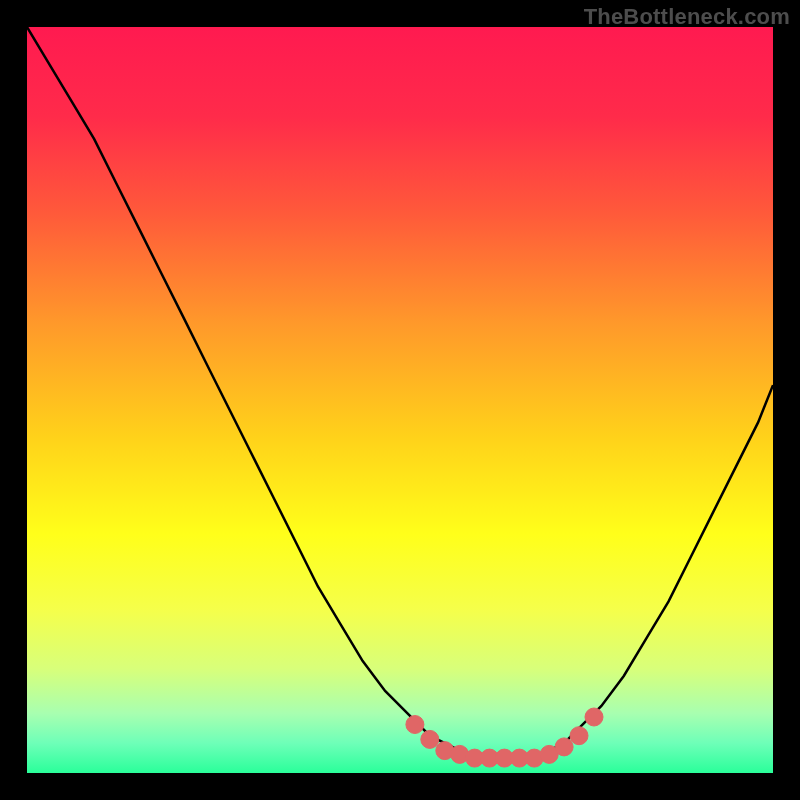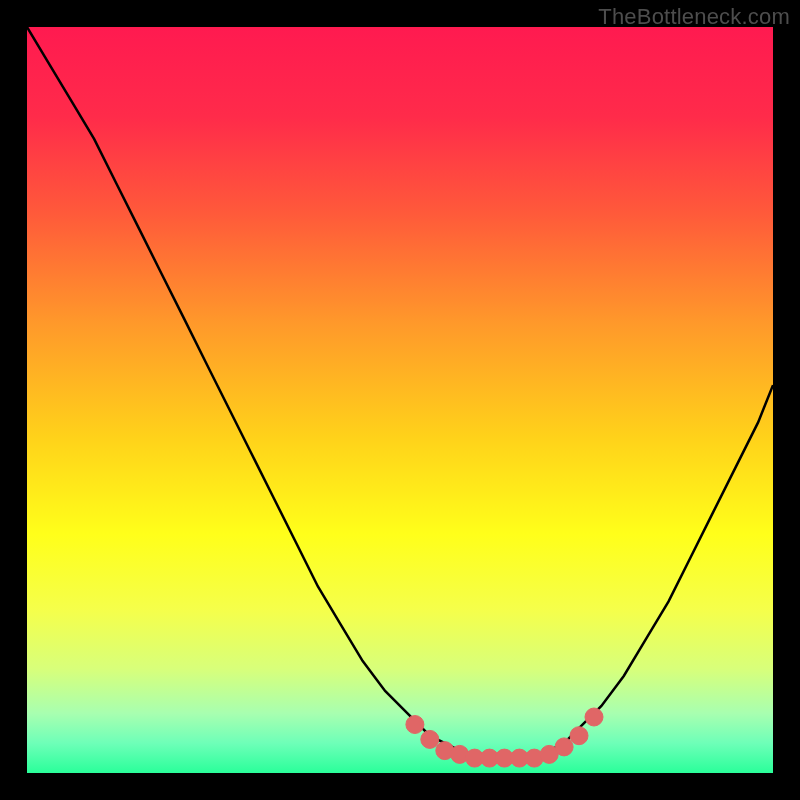--- a/index.html
+++ b/index.html
@@ -31,21 +31,21 @@
     top: 0;
     width: 100%;
     height: 100%;
   }
   .watermark {
     position: absolute;
     top: 4px;
     right: 10px;
     color: #4d4d4d;
     font-size: 22px;
-    font-weight: 400;
+    font-weight: 700;
     letter-spacing: 0.2px;
     z-index: 5;
   }
 </style>
 </head>
 <body>
 
 <div class="stage">
 
   <div class="watermark">TheBottleneck.com</div>

